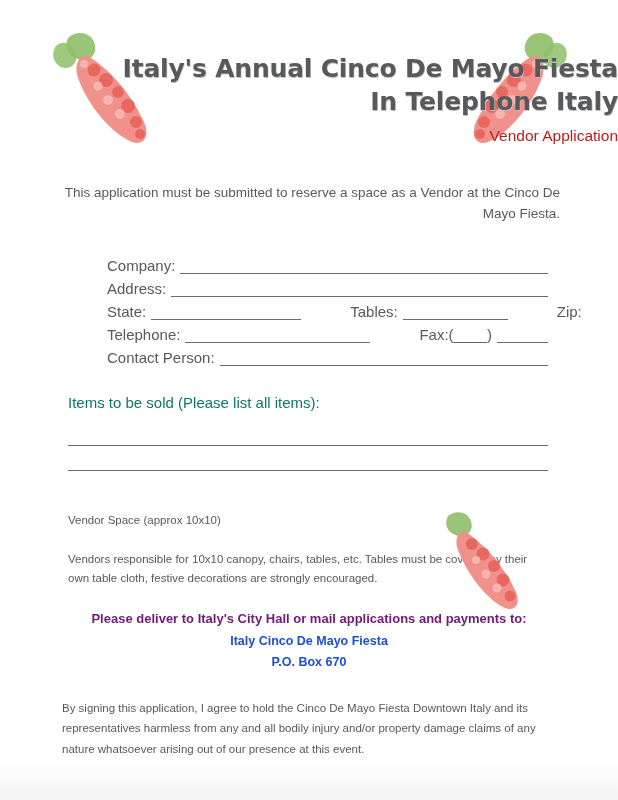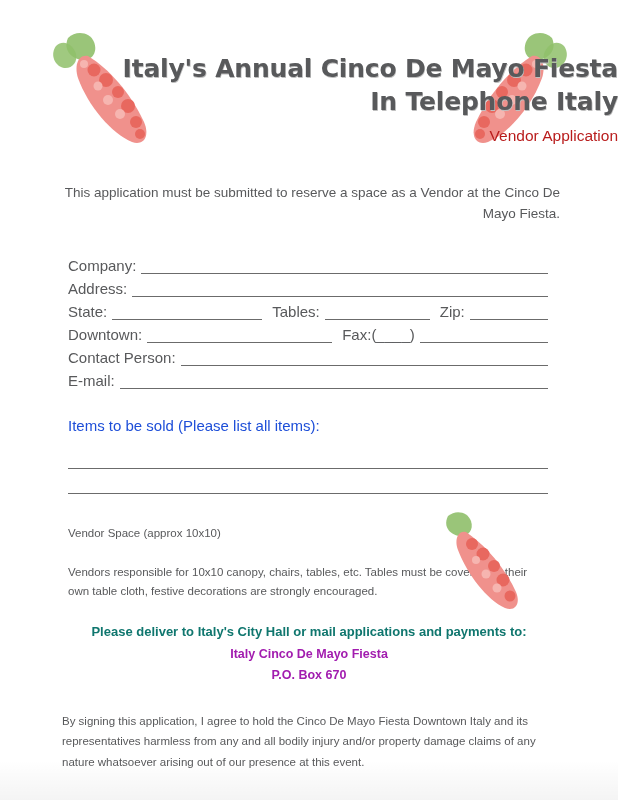--- a/index.html
+++ b/index.html
@@ -93,74 +93,75 @@
     display: flex;
     align-items: flex-end;
     font-size: 15px;
     color: #58595b;
     margin-bottom: 6px;
     white-space: nowrap;
   }
   .flabel {
     flex: 0 0 auto;
     padding-right: 5px;
+    margin-left: 39px;
   }
   .fline {
     flex: 1 1 auto;
     border-bottom: 1.2px solid #6b6b6b;
     height: 15px;
   }
   .fline.w-city { flex: 0 0 150px; }
   .fline.w-state { flex: 0 0 105px; }
   .fline.w-zip { flex: 1 1 auto; }
   .fline.w-tel { flex: 0 0 185px; }
   .fline.w-fax { flex: 1 1 auto; }
   .gap { flex: 0 0 10px; }
 
   
   .items {
     margin: 28px 70px 0 68px;
   }
   .items-label {
     font-size: 15px;
-    color: #1d4ed8;
+    color: #0f766e;
     margin-bottom: 14px;
   }
   .blankline {
     border-bottom: 1.2px solid #6b6b6b;
     height: 20px;
   }
   .blankline + .blankline { margin-top: 4px; }
 
   
   .notes {
-    margin: 30px 70px 0 68px;
+    margin: 40px 70px 0 68px;
     font-size: 11.5px;
     color: #58595b;
     line-height: 1.6;
   }
   .notes .space-line { margin-bottom: 21px; }
 
   
   .deliver {
     margin: 24px 0 0 0;
     text-align: center;
     position: relative;
     z-index: 3;
   }
   .deliver-head {
     font-weight: bold;
     font-size: 13px;
-    color: #0f766e;
+    color: #701a75;
     margin-bottom: 5px;
   }
   .deliver-line {
     font-weight: bold;
     font-size: 12.5px;
-    color: #a21caf;
+    color: #1d4ed8;
     line-height: 1.65;
   }
 
   
   .legal {
     margin: 26px 72px 0 62px;
     font-size: 11.5px;
     line-height: 1.75;
     color: #58595b;
   }
@@ -235,36 +236,32 @@
         <span class="fline w-city"></span>
         <span class="gap"></span>
         <span class="flabel">Tables:</span>
         <span class="fline w-state"></span>
         <span class="gap"></span>
         <span class="flabel">Zip:</span>
         <span class="fline w-zip"></span>
       </div>
 
       <div class="frow">
-        <span class="flabel">Downtown:</span>
+        <span class="flabel">Telephone:</span>
         <span class="fline w-tel"></span>
         <span class="gap"></span>
         <span class="flabel">Fax:(____)</span>
         <span class="fline w-fax"></span>
       </div>
 
       <div class="frow">
         <span class="flabel">Contact Person:</span>
         <span class="fline"></span>
       </div>
 
-      <div class="frow">
-        <span class="flabel">E-mail:</span>
-        <span class="fline"></span>
-      </div>
     </div>
 
     <div class="items">
       <div class="items-label">Items to be sold (Please list all items):</div>
       <div class="blankline"></div>
       <div class="blankline"></div>
     </div>
 
     <div class="notes">
       <div class="space-line">Vendor Space (approx 10x10)</div>

